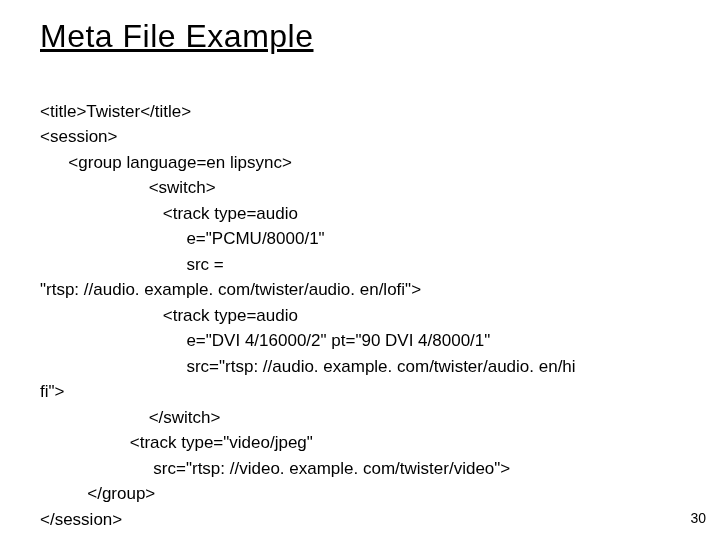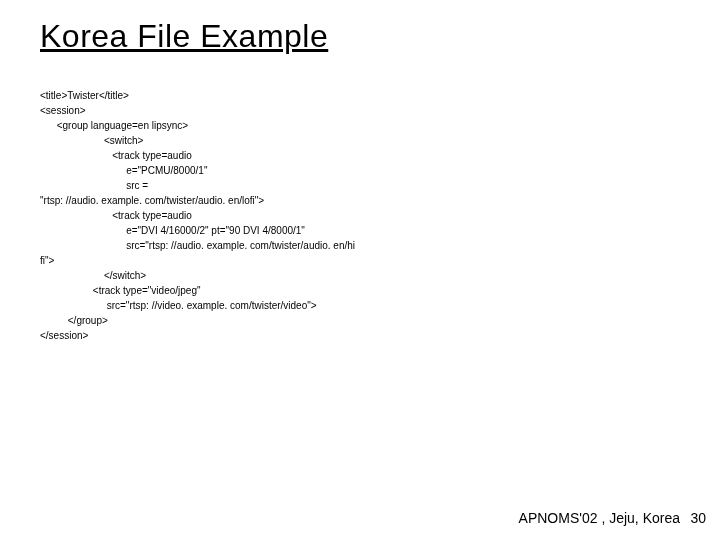--- a/index.html
+++ b/index.html
@@ -20,21 +20,21 @@
     padding: 18px 40px 20px 40px;
   }
   .title {
     font-size: 32px;
     font-weight: 400;
     text-decoration: underline;
     margin: 0 0 18px 0;
     letter-spacing: 0.5px;
   }
   .code {
-    font-size: 10px;
+    font-size: 17px;
     line-height: 1.5;
     white-space: pre;
     font-family: "Comic Sans MS", "Comic Sans", cursive, sans-serif;
   }
   .footer {
     position: absolute;
     right: 40px;
     bottom: 14px;
     font-size: 14px;
   }
@@ -42,36 +42,35 @@
     position: absolute;
     right: 14px;
     bottom: 14px;
     font-size: 14px;
   }
 </style>
 </head>
 <body>
 
 <div class="slide">
-  <h1 class="title">Korea File Example</h1>
+  <h1 class="title">Meta File Example</h1>
 
   <div class="code">
 <span>&lt;title&gt;Twister&lt;/title&gt;</span>
 <span>&lt;session&gt;</span>
 <span>      &lt;group language=en lipsync&gt;</span>
 <span>                       &lt;switch&gt;</span>
 <span>                          &lt;track type=audio</span>
 <span>                               e="PCMU/8000/1"</span>
 <span>                               src =</span>
 <span>"rtsp: //audio. example. com/twister/audio. en/lofi"&gt;</span>
 <span>                          &lt;track type=audio</span>
 <span>                               e="DVI 4/16000/2" pt="90 DVI 4/8000/1"</span>
 <span>                               src="rtsp: //audio. example. com/twister/audio. en/hi</span>
 <span>fi"&gt;</span>
 <span>                       &lt;/switch&gt;</span>
 <span>                   &lt;track type="video/jpeg"</span>
 <span>                        src="rtsp: //video. example. com/twister/video"&gt;</span>
 <span>          &lt;/group&gt;</span>
 <span>&lt;/session&gt;</span></div>
 
-  <div class="footer">APNOMS'02 , Jeju, Korea</div>
   <div class="pagenum">30</div>
 </div>
 
 </body></html>

